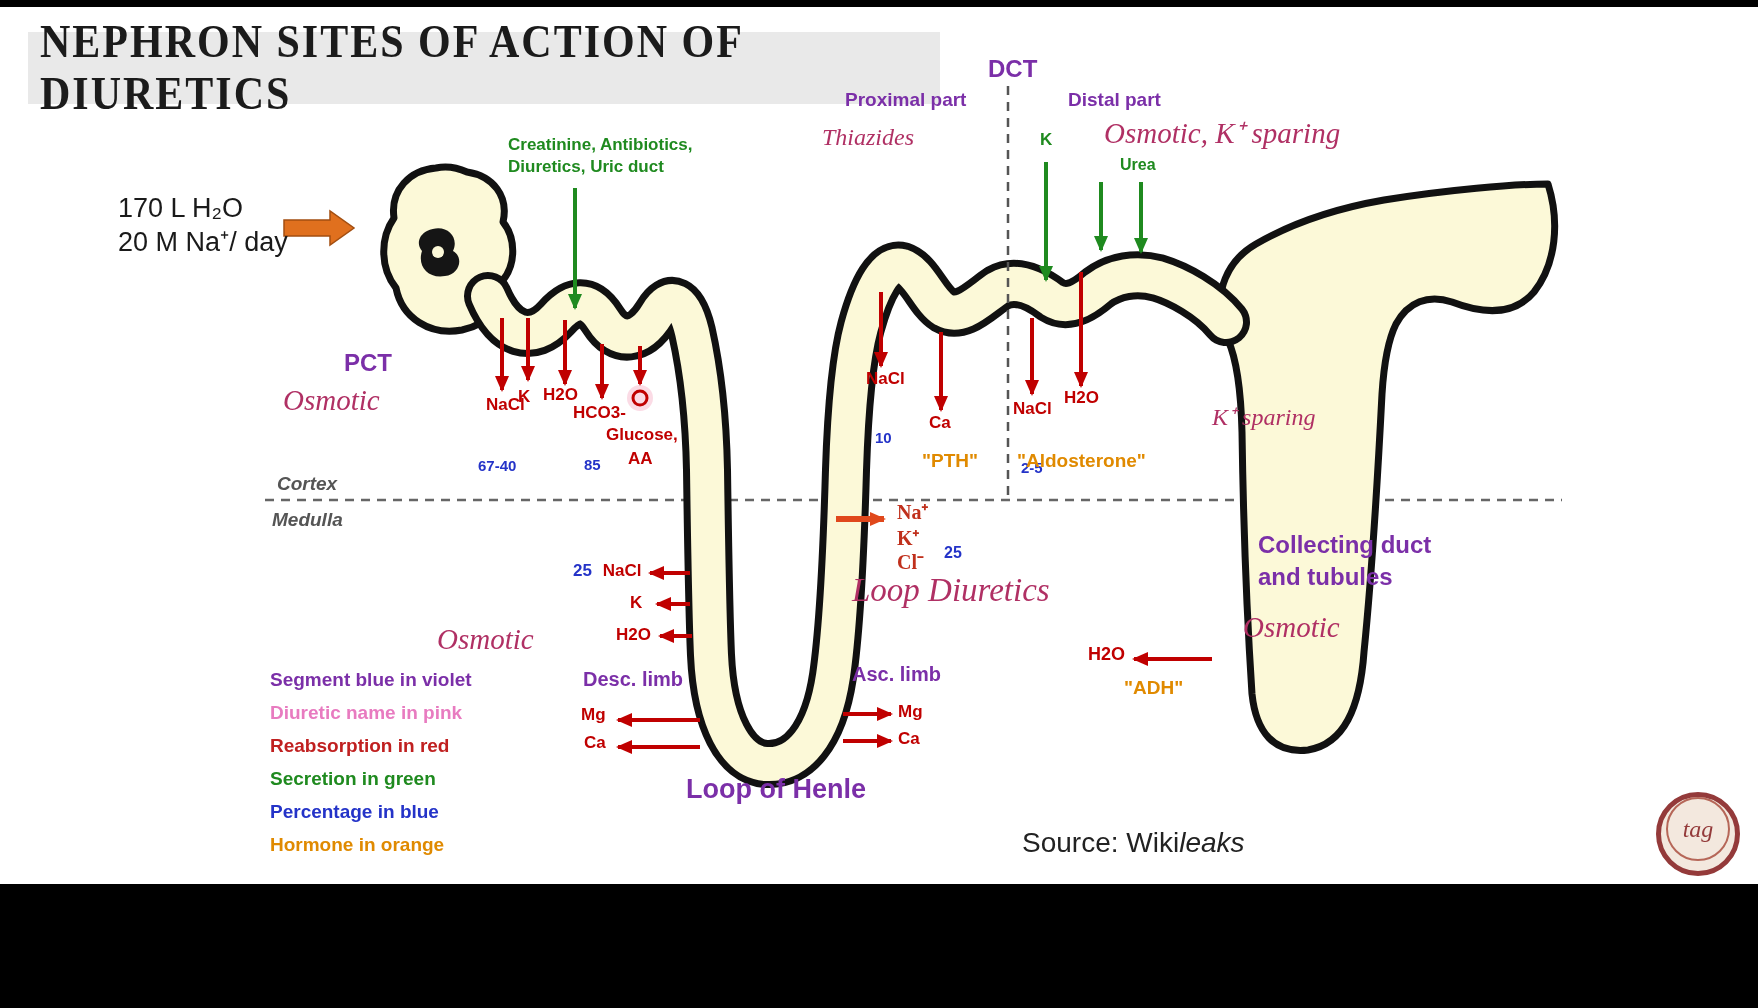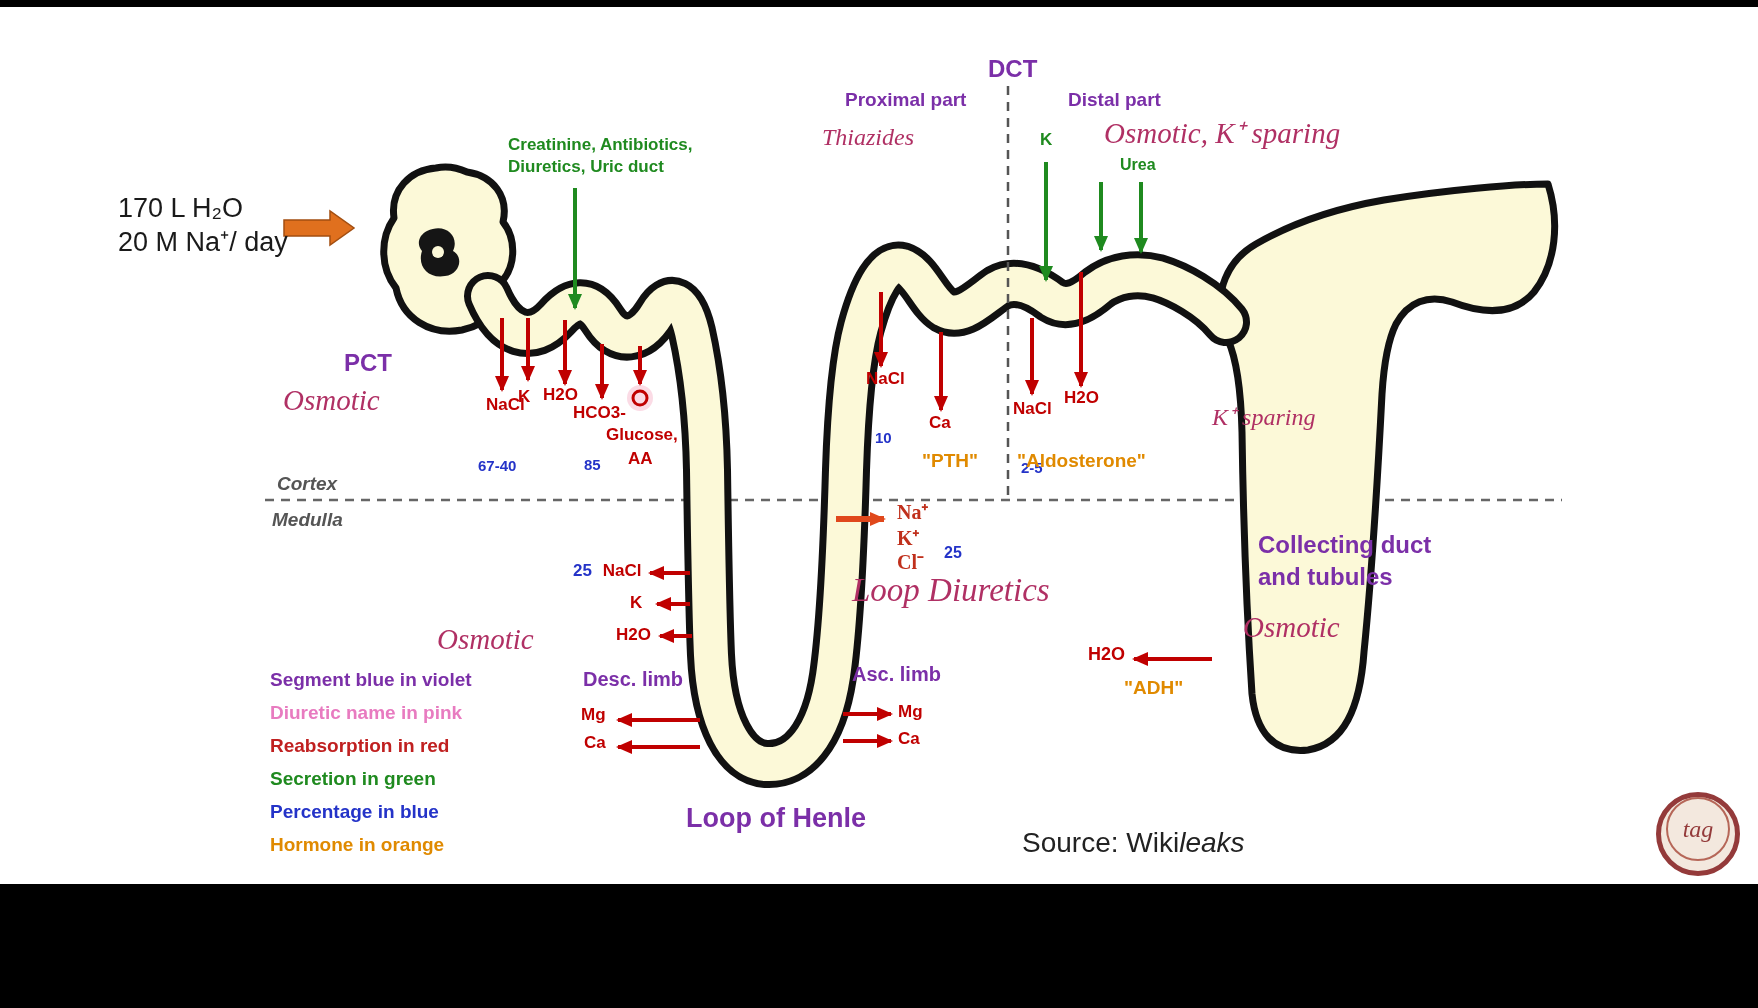--- a/index.html
+++ b/index.html
@@ -122,31 +122,34 @@
       <line x1="843" y1="741" x2="891" y2="741" marker-end="url(#mR)"></line>
       <line x1="1212" y1="659" x2="1134" y2="659" marker-end="url(#mR)"></line>
     </g>
 
     <line x1="836" y1="519" x2="884" y2="519" stroke="#E0481C" stroke-width="6" marker-end="url(#mOR)"></line>
 
     <circle cx="640" cy="398" r="13" fill="rgba(240,110,150,0.25)"></circle>
     <circle cx="640" cy="398" r="7" fill="none" stroke="#C00000" stroke-width="3"></circle>
   </svg>
 
+  <div class="title-bar">
+    <span class="title-text">NEPHRON SITES OF ACTION OF DIURETICS</span>
+  </div>
 
   <div class="lbl black s27" style="left:118px;top:194px">170 L H₂O</div>
   <div class="lbl black s27" style="left:118px;top:228px">20 M Na⁺/ day</div>
 
   <div class="lbl violet s24" style="left:344px;top:350px">PCT</div>
   <div class="lbl violet s24" style="left:988px;top:56px">DCT</div>
   <div class="lbl violet s19" style="left:845px;top:90px">Proximal part</div>
   <div class="lbl violet s19" style="left:1068px;top:90px">Distal part</div>
   <div class="lbl violet s20" style="left:583px;top:668px">Desc. limb</div>
   <div class="lbl violet s20" style="left:852px;top:663px">Asc. limb</div>
-  <div class="lbl violet s27" style="left:686px;top:804px">Loop of Henle</div>
+  <div class="lbl violet s27" style="left:686px;top:775px">Loop of Henle</div>
   <div class="lbl violet s24" style="left:1258px;top:532px">Collecting duct</div>
   <div class="lbl violet s24" style="left:1258px;top:564px">and tubules</div>
 
   <div class="lbl gray s19" style="left:277px;top:474px">Cortex</div>
   <div class="lbl gray s19" style="left:272px;top:510px">Medulla</div>
 
   <div class="lbl pink s29" style="left:283px;top:385px">Osmotic</div>
   <div class="lbl pink s31" style="left:822px;top:124px">Thiazides</div>
   <div class="lbl pink s29" style="left:1104px;top:118px">Osmotic, K⁺ sparing</div>
   <div class="lbl pink s31" style="left:1212px;top:404px">K⁺ sparing</div>

